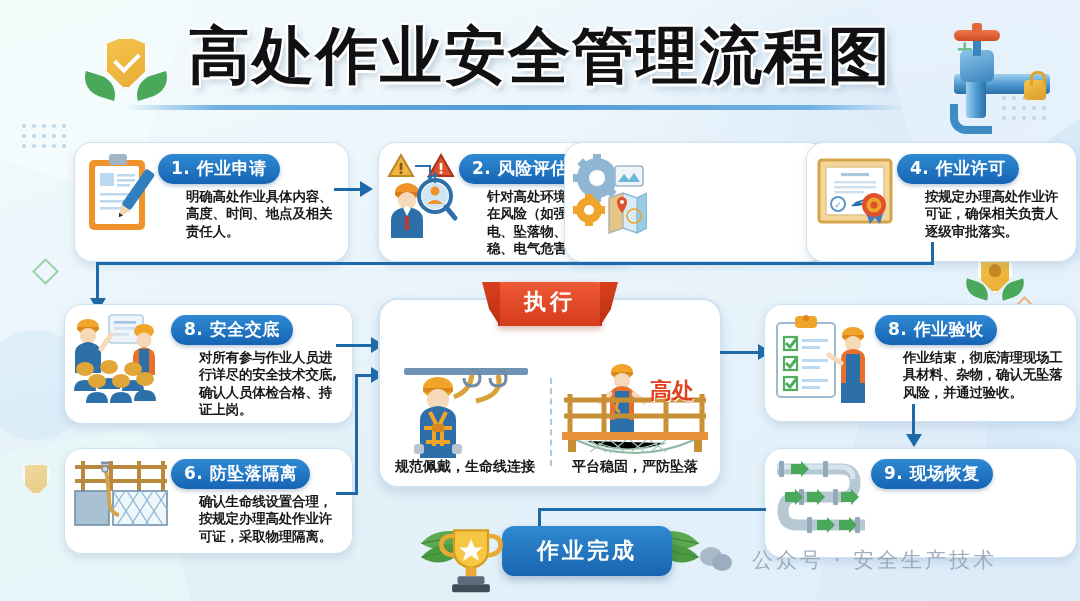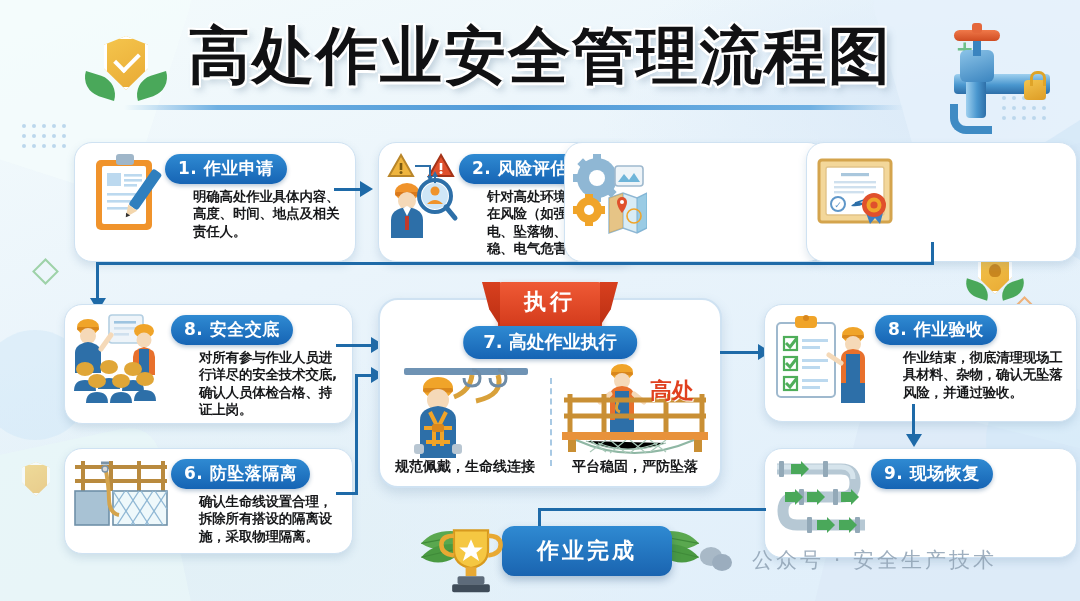--- a/index.html
+++ b/index.html
@@ -234,21 +234,21 @@
       <div class="pipe-h"></div>
       <div class="pipe-v"></div>
       <div class="pipe-elbow"></div>
       <div class="valve-body"></div>
       <div class="valve-stem"></div>
       <div class="valve-wheel"></div>
       <div class="lock"></div>
     </div>
   </div>
 
-  <div class="card" style="left:74px;top:142px;width:258px;height:100px;padding:9px 10px 9px 12px;">
+  <div class="card" style="left:74px;top:142px;width:258px;height:100px;padding:9px 10px 9px 5px;">
     <div class="art" style="width:78px;height:84px;">
       <svg width="76" height="84" viewBox="0 0 76 84">
         <rect x="8" y="8" width="56" height="70" rx="5" fill="#f0932b"></rect>
         <rect x="14" y="14" width="44" height="58" rx="2" fill="#ffffff"></rect>
         <rect x="28" y="2" width="18" height="11" rx="3" fill="#9fb6c9"></rect>
         <rect x="19" y="21" width="14" height="13" fill="#bcd9ef"></rect>
         <rect x="36" y="22" width="18" height="2.6" fill="#bcd9ef"></rect>
         <rect x="36" y="27" width="18" height="2.6" fill="#bcd9ef"></rect>
         <rect x="36" y="32" width="13" height="2.6" fill="#bcd9ef"></rect>
         <rect x="19" y="41" width="35" height="2.6" fill="#bcd9ef"></rect>
@@ -369,20 +369,24 @@
         <path d="M36 54 q7-7 13-2 q-5 3 -13 2 Z" fill="#2d6fa8"></path>
         <path d="M40 51 l12-4" stroke="#2d6fa8" stroke-width="1.6"></path>
         <g transform="translate(58,44)">
           <polygon points="-8,14 -3,28 2,22 7,28 11,13" fill="#3b7fc4"></polygon>
           <circle cx="1" cy="9" r="12" fill="#e0502c"></circle>
           <circle cx="1" cy="9" r="7.5" fill="#f0a429"></circle>
           <circle cx="1" cy="9" r="3.6" fill="#e0502c"></circle>
         </g>
       </svg>
     </div>
+    <div class="body">
+      <span class="pill">4. 作业许可</span>
+      <div class="desc">按规定办理高处作业许可证，确保相关负责人逐级审批落实。</div>
+    </div>
   </div>
 
   <div>
     <div class="ln lnv" style="left:931px;top:242px;width:3px;height:22px;"></div>
     <div class="ln lnh" style="left:96px;top:262px;width:838px;"></div>
     <div class="ln lnv" style="left:96px;top:262px;width:3px;height:40px;"></div>
     <div class="arrow down" style="left:90px;top:298px;"></div>
   </div>
 
   <div class="card" style="left:64px;top:304px;width:272px;height:102px;padding:8px 9px 8px 6px;">
@@ -458,39 +462,38 @@
           <line x1="68" y1="34" x2="46" y2="68"></line>
             <line x1="54" y1="34" x2="42" y2="52"></line>
         </g>
         <path d="M34 8 q4 22 4 34 q0 14 10 16" fill="none" stroke="#d4a44d" stroke-width="4"></path>
         <path d="M30 6 l8 0" stroke="#7a93a8" stroke-width="3"></path>
         <circle cx="34" cy="12" r="3" fill="#d9d9d9" stroke="#7a93a8" stroke-width="1.4"></circle>
       </svg>
     </div>
     <div class="body">
       <span class="pill">6. 防坠落隔离</span>
-      <div class="desc">确认生命线设置合理，拆除所有搭设的隔离设施，采取物理隔离。</div>
+      <div class="desc">确认生命线设置合理，按规定办理高处作业许可证，采取物理隔离。</div>
     </div>
   </div>
 
   <div>
     <div class="ln lnh" style="left:336px;top:344px;width:38px;"></div>
     <div class="arrow right" style="left:371px;top:337px;"></div>
   </div>
 
   <div>
     <div class="ln lnh" style="left:336px;top:492px;width:22px;"></div>
     <div class="ln lnv" style="left:355px;top:374px;height:121px;"></div>
     <div class="ln lnh" style="left:355px;top:374px;width:19px;"></div>
     <div class="arrow right" style="left:371px;top:367px;"></div>
   </div>
 
   <div class="exec-panel" style="left:378px;top:298px;width:340px;height:186px;">
     <div class="exec-ribbon">执行</div>
-    <div class="exec-title">7. 高处作业执行</div>
     <div class="exec-divider"></div>
 
     <div style="position:absolute;left:18px;top:62px;width:140px;height:96px;">
       <svg width="140" height="96" viewBox="0 0 140 96">
         <rect x="6" y="6" width="124" height="7" rx="2" fill="#6f93b4"></rect>
         <path d="M74 13 q-2 16 -18 22" fill="none" stroke="#d9a13a" stroke-width="5"></path>
         <path d="M100 13 q6 20 -22 26" fill="none" stroke="#d9a13a" stroke-width="5"></path>
         <g fill="none" stroke="#6f8ca6" stroke-width="3">
           <path d="M74 8 q8 0 8 8 q0 8 -8 8 q-8 0 -8 -8"></path>
           <path d="M100 8 q8 0 8 8 q0 8 -8 8 q-8 0 -8 -8"></path>

